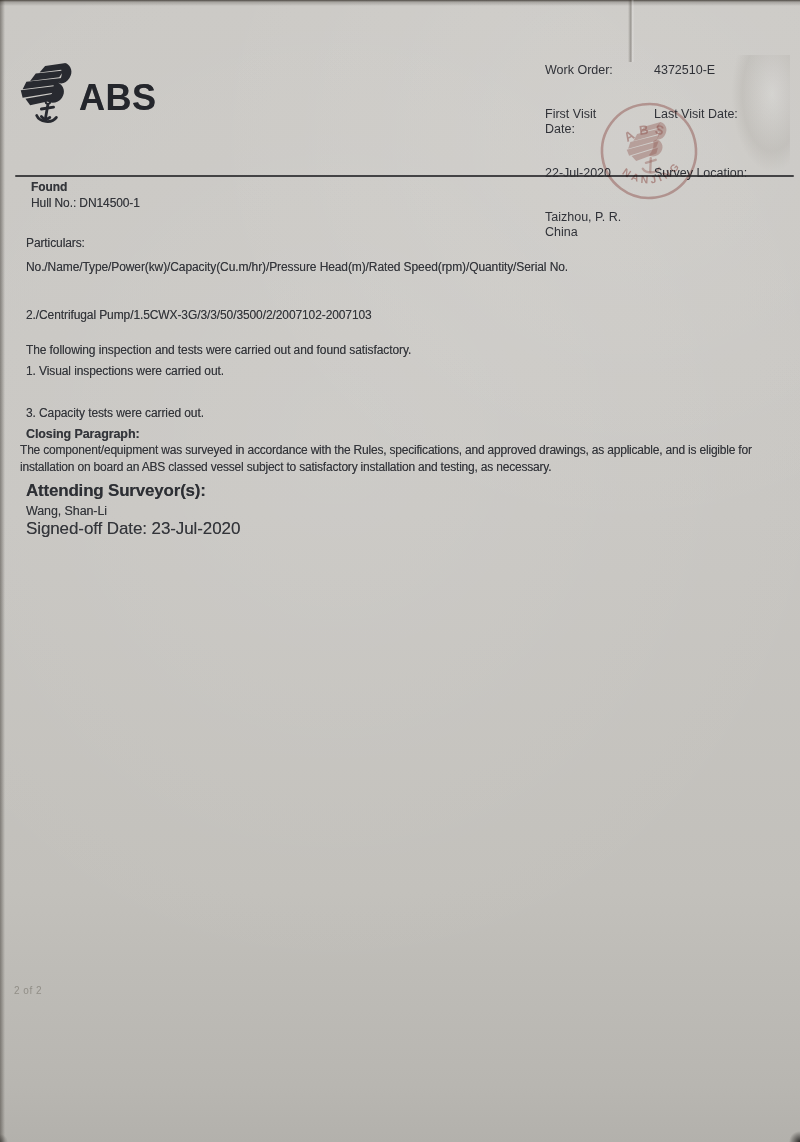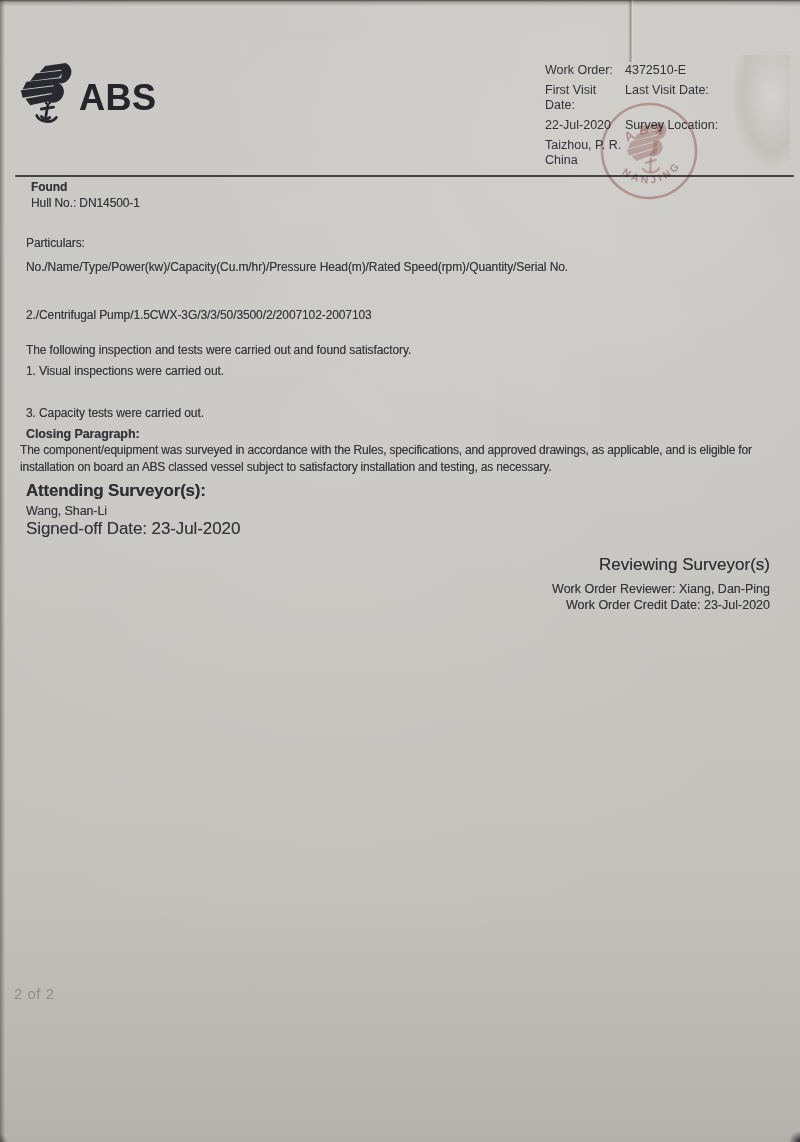--- a/index.html
+++ b/index.html
@@ -35,42 +35,42 @@
   .logo svg { width: 60px; height: 64px; }
   .logo-text {
     font-size: 36px; font-weight: 800; letter-spacing: 0.5px; color: #24262c;
     margin: 18px 0 0 2px; line-height: 1;
   }
 
   
   .wo-block {
     position: absolute; left: 545px; top: 63px; width: 240px;
     display: grid; grid-template-columns: 80px auto; column-gap: 0; row-gap: 5px;
-    font-size: 12.5px; font-weight: 500; color: #303238; line-height: 15px;
+    font-size: 12.5px; font-weight: 500; color: #303238; line-height: 15px; gap: 29px;
   }
 
   
   .stamp {
     position: absolute; left: 597px; top: 95px; width: 104px; height: 112px;
     transform: rotate(-8deg); mix-blend-mode: multiply; opacity: 0.85;
   }
 
   .rule { position: absolute; left: 15px; top: 175px; width: 779px; height: 2px;
           background: rgba(48,48,50,0.88); border-radius: 1px; }
 
   .closing-body { position: absolute; left: 20px; top: 442px; width: 779px;
                   font-size: 12px; line-height: 16.5px; letter-spacing: -0.2px; white-space: normal; }
 
   .section-title-lg { font-size: 17px; font-weight: 600; color: #2d2f34; letter-spacing: -0.2px; }
 
   .reviewing { position: absolute; right: 30px; top: 555px; text-align: right; }
   .reviewing .rev-title { font-size: 17px; font-weight: 500; color: #2d2f34; margin-bottom: 7px; }
   .reviewing .rev-line { font-size: 12.5px; line-height: 15.5px; }
 
-  .page-num { position: absolute; left: 14px; top: 985px; font-size: 15px;
+  .page-num { position: absolute; left: 14px; top: 985px; font-size: 10px;
               color: #827f77; opacity: 0.75; letter-spacing: 0.5px; }
 </style>
 </head>
 <body>
 
 <div class="page">
 
   <div class="crease-top"></div>
   <div class="crease-right"></div>
 
@@ -119,25 +119,20 @@
   <div class="line soft" style="left:20px; top:364px;">1. Visual inspections were carried out.</div>
   <div class="line soft" style="left:20px; top:406px;">3. Capacity tests were carried out.</div>
 
   <div class="line soft bold" style="left:20px; top:427px; font-size:12.5px;">Closing Paragraph:</div>
   <div class="closing-body soft">The component/equipment was surveyed in accordance with the Rules, specifications, and approved drawings, as applicable, and is eligible for installation on board an ABS classed vessel subject to satisfactory installation and testing, as necessary.</div>
 
   <div class="line soft section-title-lg" style="left:20px; top:481px;">Attending Surveyor(s):</div>
   <div class="line soft" style="left:20px; top:504px; font-size:12.5px;">Wang, Shan-Li</div>
   <div class="line soft" style="left:20px; top:519px; font-size:17px;">Signed-off Date: 23-Jul-2020</div>
 
-  <div class="reviewing">
-    <div class="rev-title soft">Reviewing Surveyor(s)</div>
-    <div class="rev-line soft">Work Order Reviewer: Xiang, Dan-Ping</div>
-    <div class="rev-line soft">Work Order Credit Date: 23-Jul-2020</div>
-  </div>
 
   <svg class="stamp" viewBox="0 0 104 112">
     <defs>
       <path id="arcTop" d="M 17 64 A 37 37 0 0 1 87 64"></path>
       <path id="arcBottom" d="M 14 58 A 39 39 0 0 0 90 58"></path>
     </defs>
     <circle cx="52" cy="56" r="47" fill="none" stroke="rgba(168,90,84,0.52)" stroke-width="2.6"></circle>
     <g fill="rgba(168,90,84,0.42)" transform="translate(27,29) scale(0.78)">
       <path d="M30 3 L52 0 L47 7 L24 10 Z"></path>
       <path d="M20 11 L50 8 L45 15 L14 19 Z"></path>

